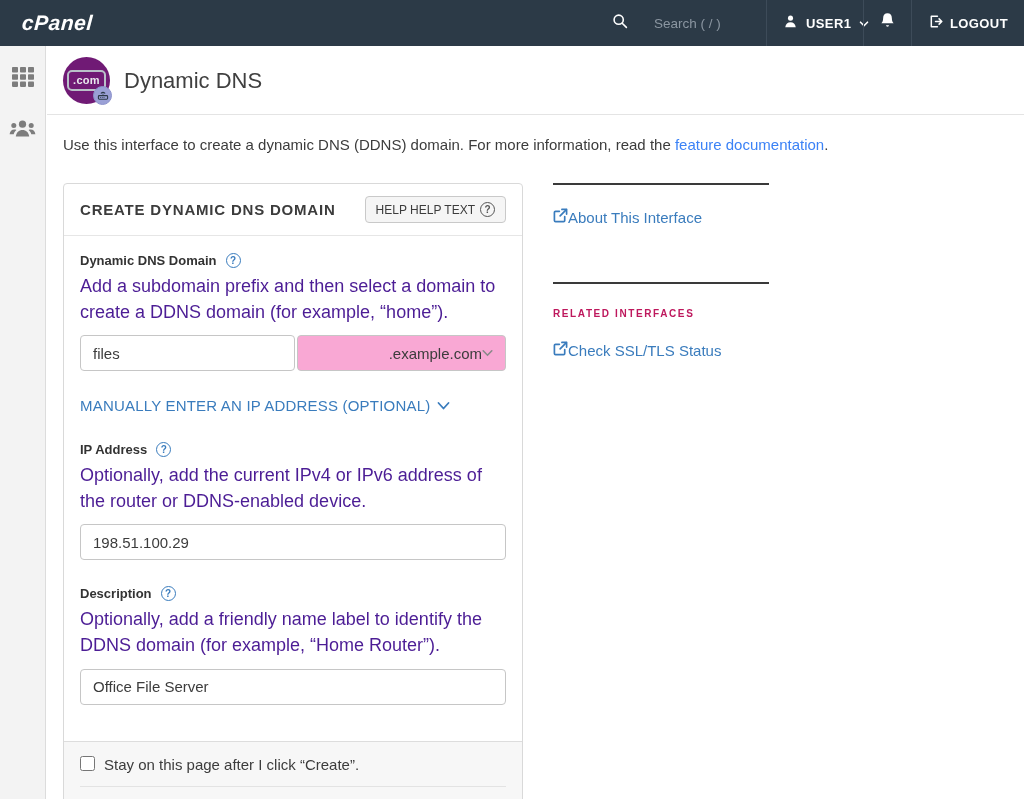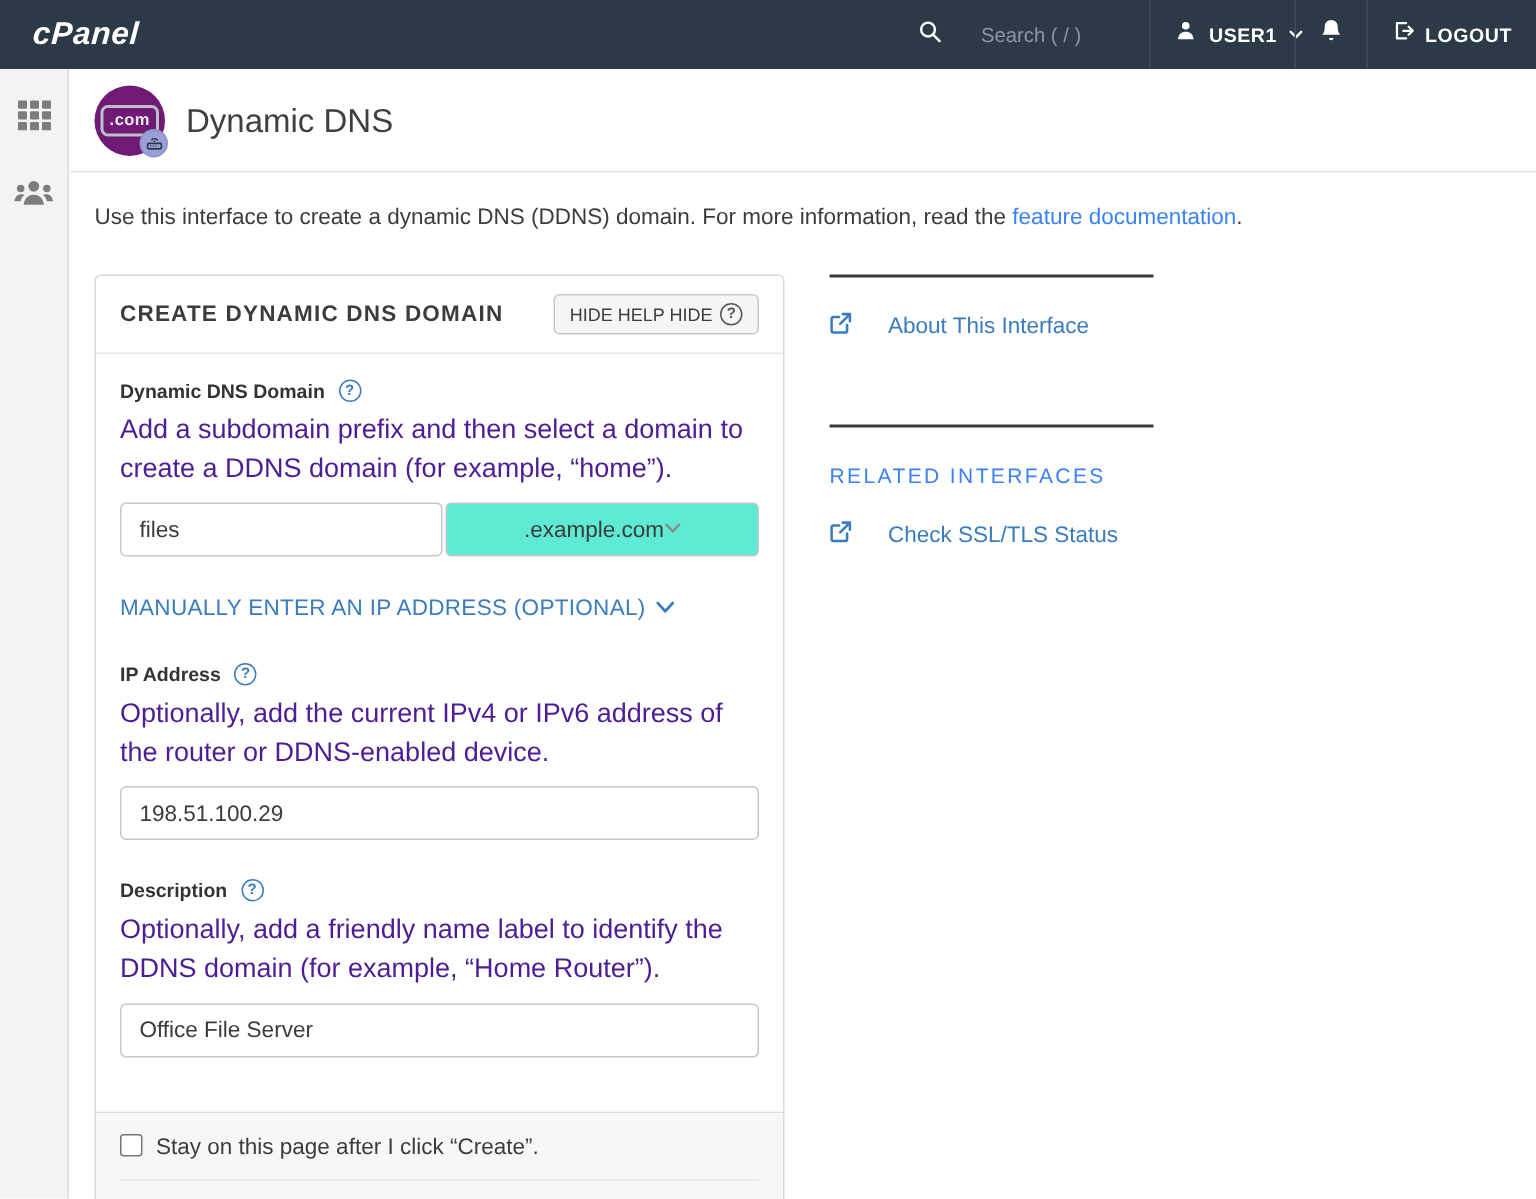--- a/index.html
+++ b/index.html
@@ -69,22 +69,22 @@
   .fgroup { margin-bottom:22px; }
   .flabel-row { display:flex; align-items:center; gap:9px; margin-bottom:5px; }
   .flabel { font-size:13px; font-weight:bold; color:#333; }
   .fhelp { font-size:18px; color:#4c1d95; line-height:1.45; margin-bottom:10px; max-width:430px; }
   .tinput { width:100%; height:36px; border:1px solid #c6c6c6; border-radius:4px;
     padding:0 12px; font-size:15px; color:#3c3c3c; background:#fff; outline:none;
     font-family:"Liberation Sans", sans-serif; }
   .domain-row { display:flex; gap:2px; }
   .domain-row .tinput { width:215px; flex:none; }
   .fake-select { width:211px; height:36px; border:1px solid #c6c6c6; border-radius:4px;
-    display:flex; align-items:center; justify-content:center; padding:0 12px;
-    font-size:15px; color:#3c3c3c; cursor:pointer; background:#5eead4; }
+    display:flex; align-items:center; justify-content:flex-end; padding:0 12px;
+    font-size:15px; color:#3c3c3c; cursor:pointer; background:#f9a8d4; }
   .fake-select .caret { color:#8a8a8a; font-size:11px; }
   .manual-link { display:flex; align-items:flex-end; gap:7px; color:#3a7cbd; font-size:15px;
     letter-spacing:.2px; margin:26px 0 28px; cursor:pointer; font-weight:500; }
 
   .card-footer { background:#f7f7f7; border-top:1px solid #ddd;
     border-radius:0 0 4px 4px; padding:14px 16px 13px; }
   .chk-row { display:flex; align-items:flex-start; gap:9px; padding-bottom:13px;
     border-bottom:1px solid #e3e3e3; }
   .chk-row input { width:15px; height:15px; accent-color:#fff; cursor:pointer; }
   .chk-label { font-size:15px; color:#3c3c3c; }
@@ -92,24 +92,24 @@
   .btn-create { display:flex; align-items:center; gap:7px; background:#4a86c6;
     border:1px solid #3a72ae; border-radius:4px; color:#fff; font-size:13px;
     font-weight:bold; letter-spacing:.6px; padding:9px 20px; cursor:pointer;
     font-family:"Liberation Sans", sans-serif; }
   .link-goback { display:flex; align-items:flex-end; gap:6px; color:#3a7cbd; font-size:14px;
     font-weight:bold; letter-spacing:.4px; cursor:pointer; margin-right:10px;font-family:Liberation Serif, serif; }
 
   
   .aside { width:216px; flex:none; padding-top:0; }
   .aside hr { border:none; border-top:2px solid #3a3a3a; margin:0; }
-  .aside-link { display:flex; align-items:center; gap:24px; color:#3a7cbd; font-size:15px;
+  .aside-link { display:flex; align-items:center; gap:0; color:#3a7cbd; font-size:15px;
     cursor:pointer; }
   .aside-link.first { margin:23px 0 56px; }
-  .aside-heading { font-size:14px; font-weight:normal; letter-spacing:1.6px; color:#3b82f6;
+  .aside-heading { font-size:10px; font-weight:bold; letter-spacing:1.6px; color:#be185d;
     margin:24px 0 22px; }
   .ext-icon { flex:none; }
   .icon-blue { stroke:#3a7cbd; fill:none; stroke-width:1.8; stroke-linecap:round; stroke-linejoin:round; }
 </style>
 </head>
 <body>
 
 <div class="navbar">
   <div class="logo-wrap">
     <span class="logo">cPanel</span>
@@ -220,21 +220,21 @@
 
   <p class="intro"><span>Use this interface to create a dynamic DNS (DDNS) domain. For more information, read the </span><a>feature documentation</a><span>.</span></p>
 
   <div class="columns">
 
     <div class="card">
 
       <div class="card-header">
         <span class="card-title">CREATE DYNAMIC DNS DOMAIN</span>
         <button class="btn-hide-help">
-          <span>HIDE HELP HIDE</span>
+          <span>HELP HELP TEXT</span>
           <span class="qmark">?</span>
         </button>
       </div>
 
       <div class="card-body">
 
         <div class="fgroup">
           <div class="flabel-row">
             <span class="flabel">Dynamic DNS Domain</span>
             <span class="qmark blue">?</span>

